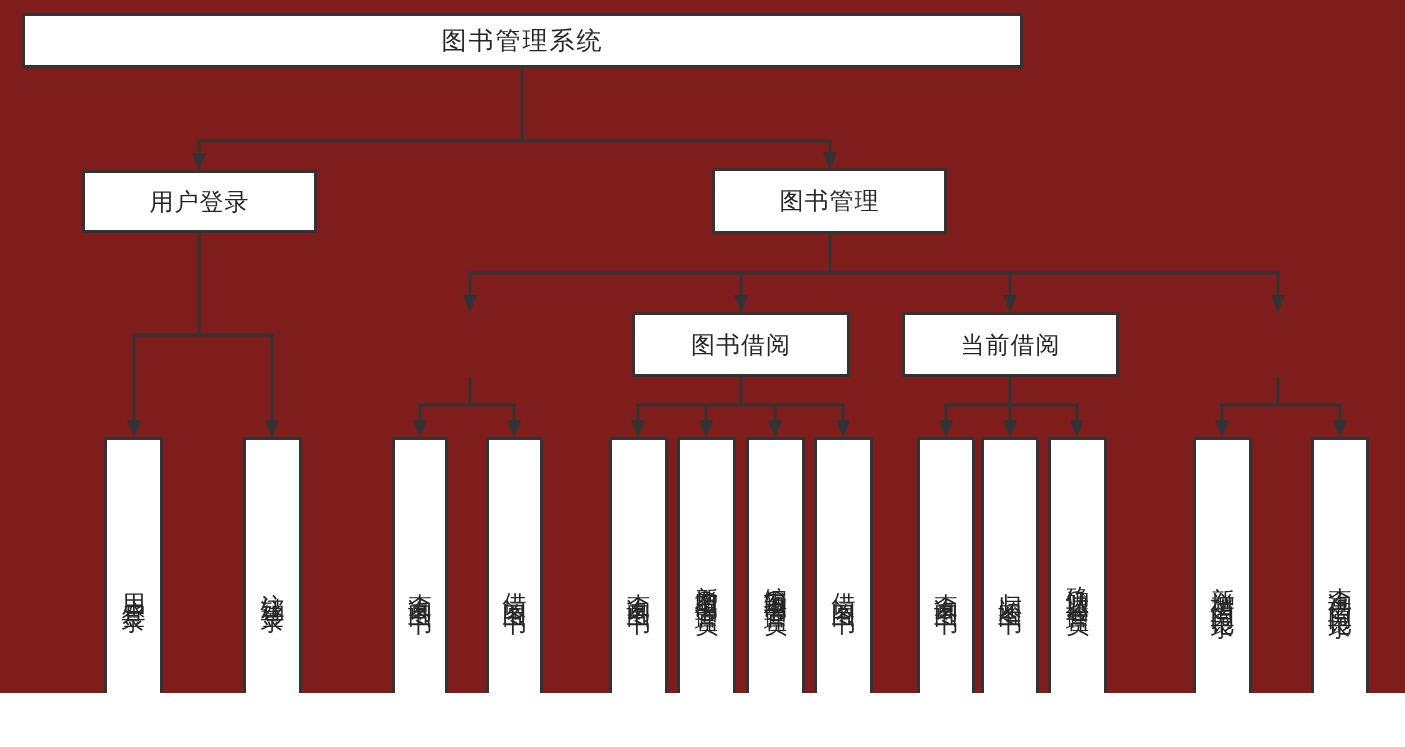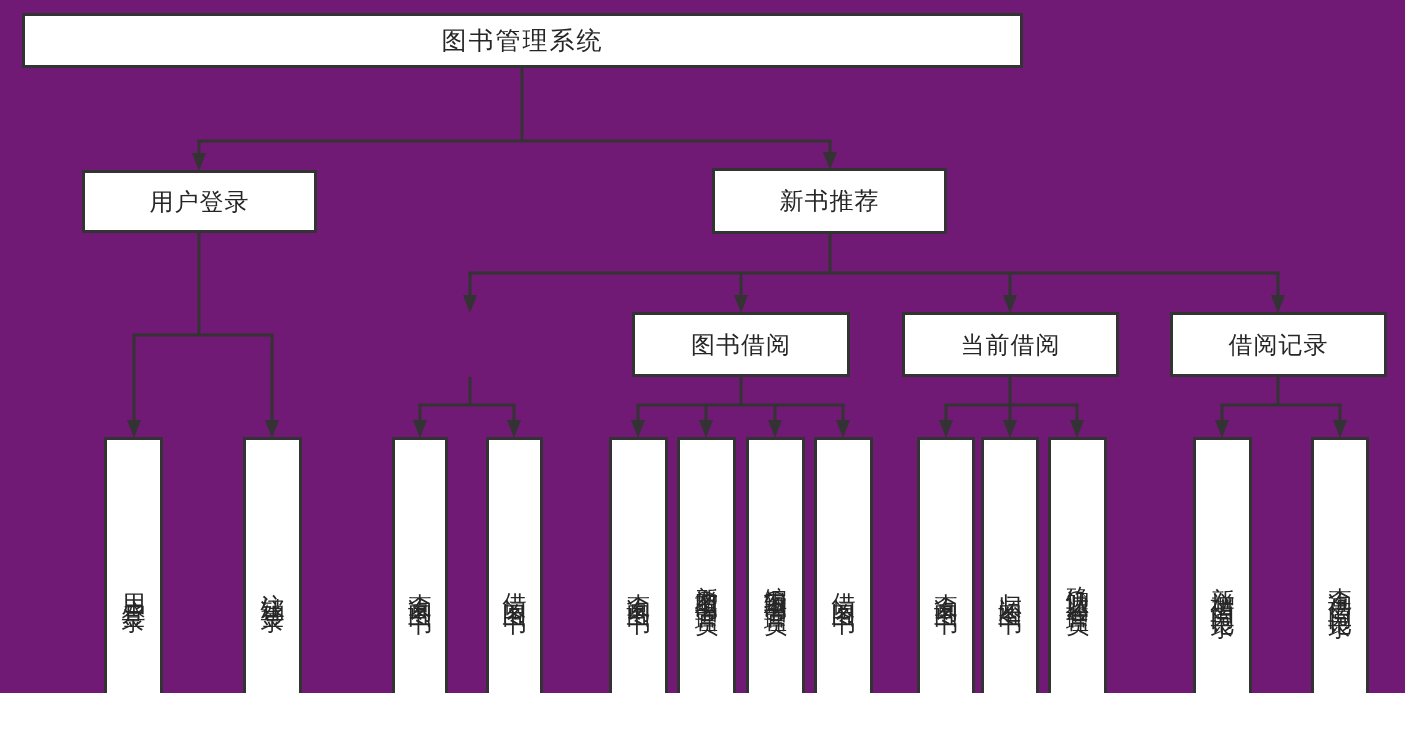--- a/index.html
+++ b/index.html
@@ -1,17 +1,17 @@
 <!DOCTYPE html>
 <html><head>
 <meta charset="utf-8">
 <style>
   html,body{margin:0;padding:0;background:#ffffff;}
   #canvas{
-    position:relative;width:1405px;height:693px;background:#701a75;overflow:hidden;
+    position:relative;width:1405px;height:693px;background:#7f1d1d;overflow:hidden;
     font-family:"Liberation Sans","DejaVu Sans",sans-serif;
   }
   #connectors{position:absolute;left:0;top:0;z-index:1;}
   .node{
     position:absolute;z-index:2;background:#ffffff;border:3px solid #333333;
     box-sizing:border-box;display:flex;align-items:center;justify-content:center;
     color:#262626;font-size:24px;letter-spacing:1px;white-space:nowrap;
   }
   .v{
     writing-mode:vertical-rl;text-orientation:mixed;
@@ -102,25 +102,24 @@
         <line x1="1222" y1="405" x2="1222" y2="424" stroke="#333333" stroke-width="3"></line>
         <polygon points="1215,420 1229,420 1222,438" fill="#333333"></polygon>
         <line x1="1340" y1="405" x2="1340" y2="424" stroke="#333333" stroke-width="3"></line>
         <polygon points="1333,420 1347,420 1340,438" fill="#333333"></polygon>
       </g>
   </svg>
 
   <div class="node" id="n-root">图书管理系统</div>
 
   <div class="node" id="n-user-login">用户登录</div>
-  <div class="node" id="n-book-mgmt">新书推荐</div>
+  <div class="node" id="n-book-mgmt">图书管理</div>
 
   <div class="node" id="n-borrowing">图书借阅</div>
   <div class="node" id="n-current">当前借阅</div>
-  <div class="node" id="n-records">借阅记录</div>
 
   <div class="node v leaf" id="l1">用户登录</div>
   <div class="node v leaf" id="l2">注销登录</div>
 
   <div class="node v leaf" id="l3">查询图书</div>
   <div class="node v leaf" id="l4">借阅图书</div>
 
   <div class="node v leaf" id="l5">查询图书</div>
   <div class="node v leaf long" id="l6">新增图书（管理员）</div>
   <div class="node v leaf long" id="l7">编辑图书（管理员）</div>

